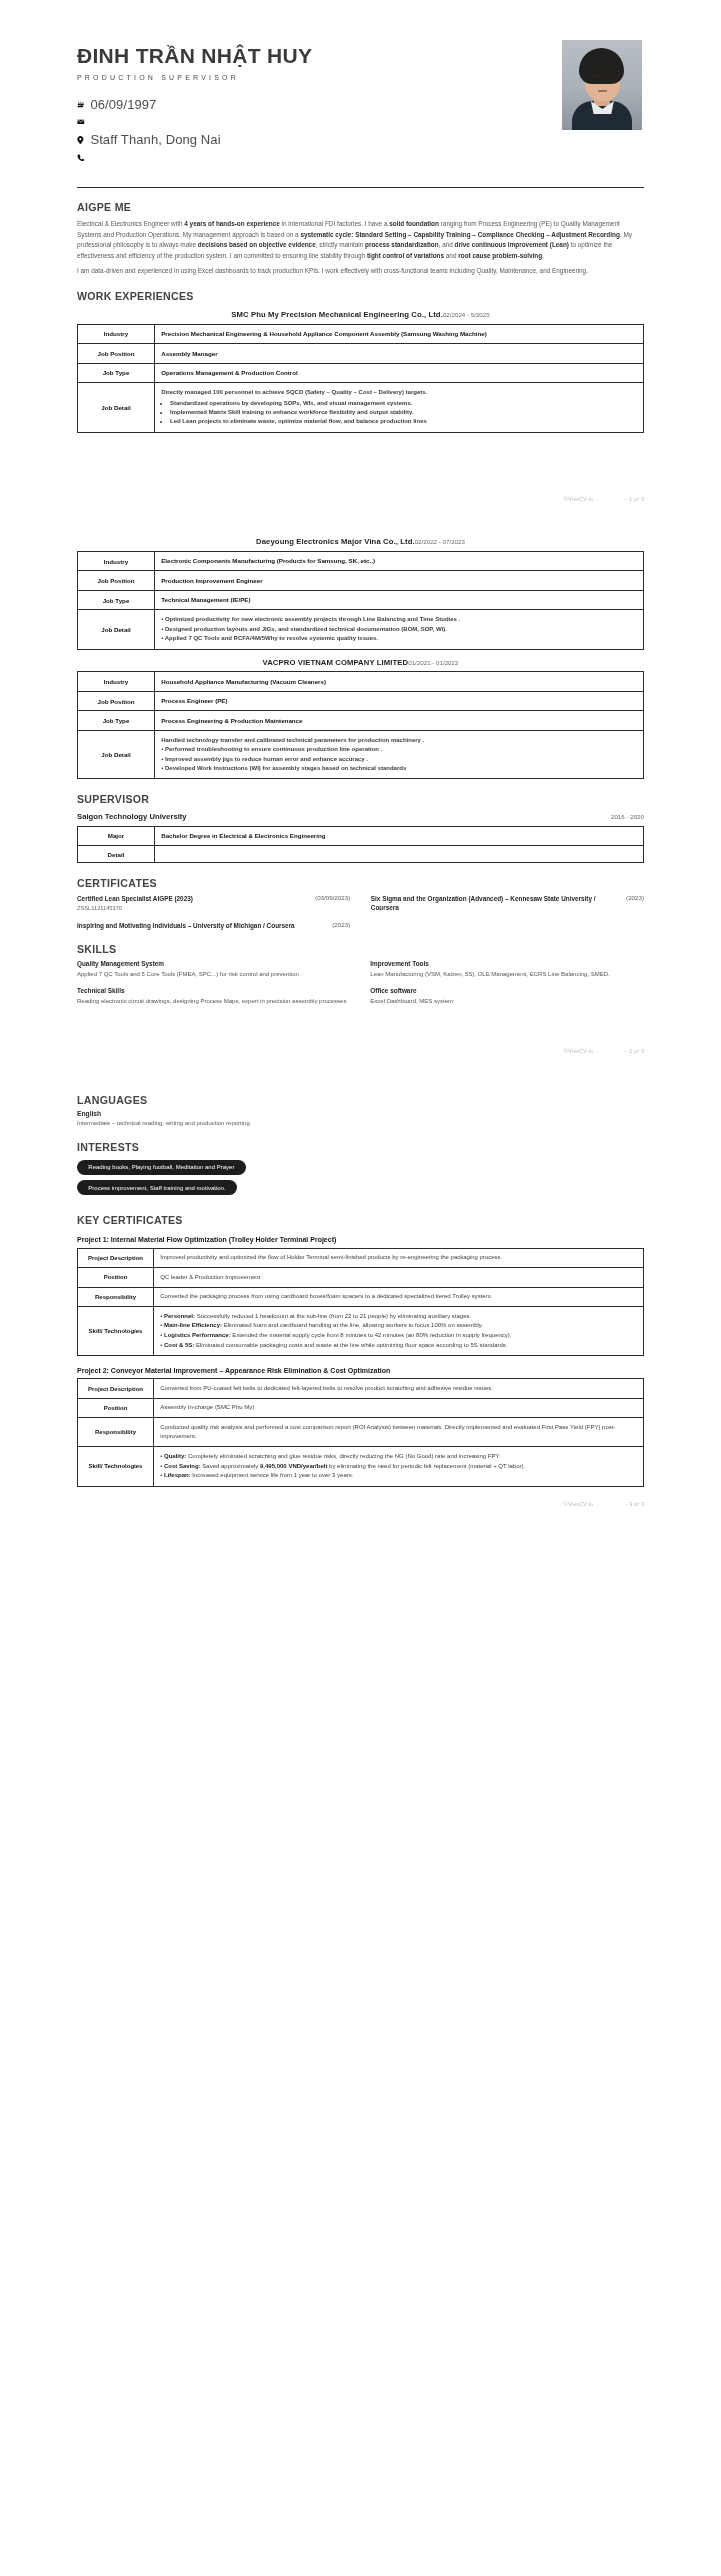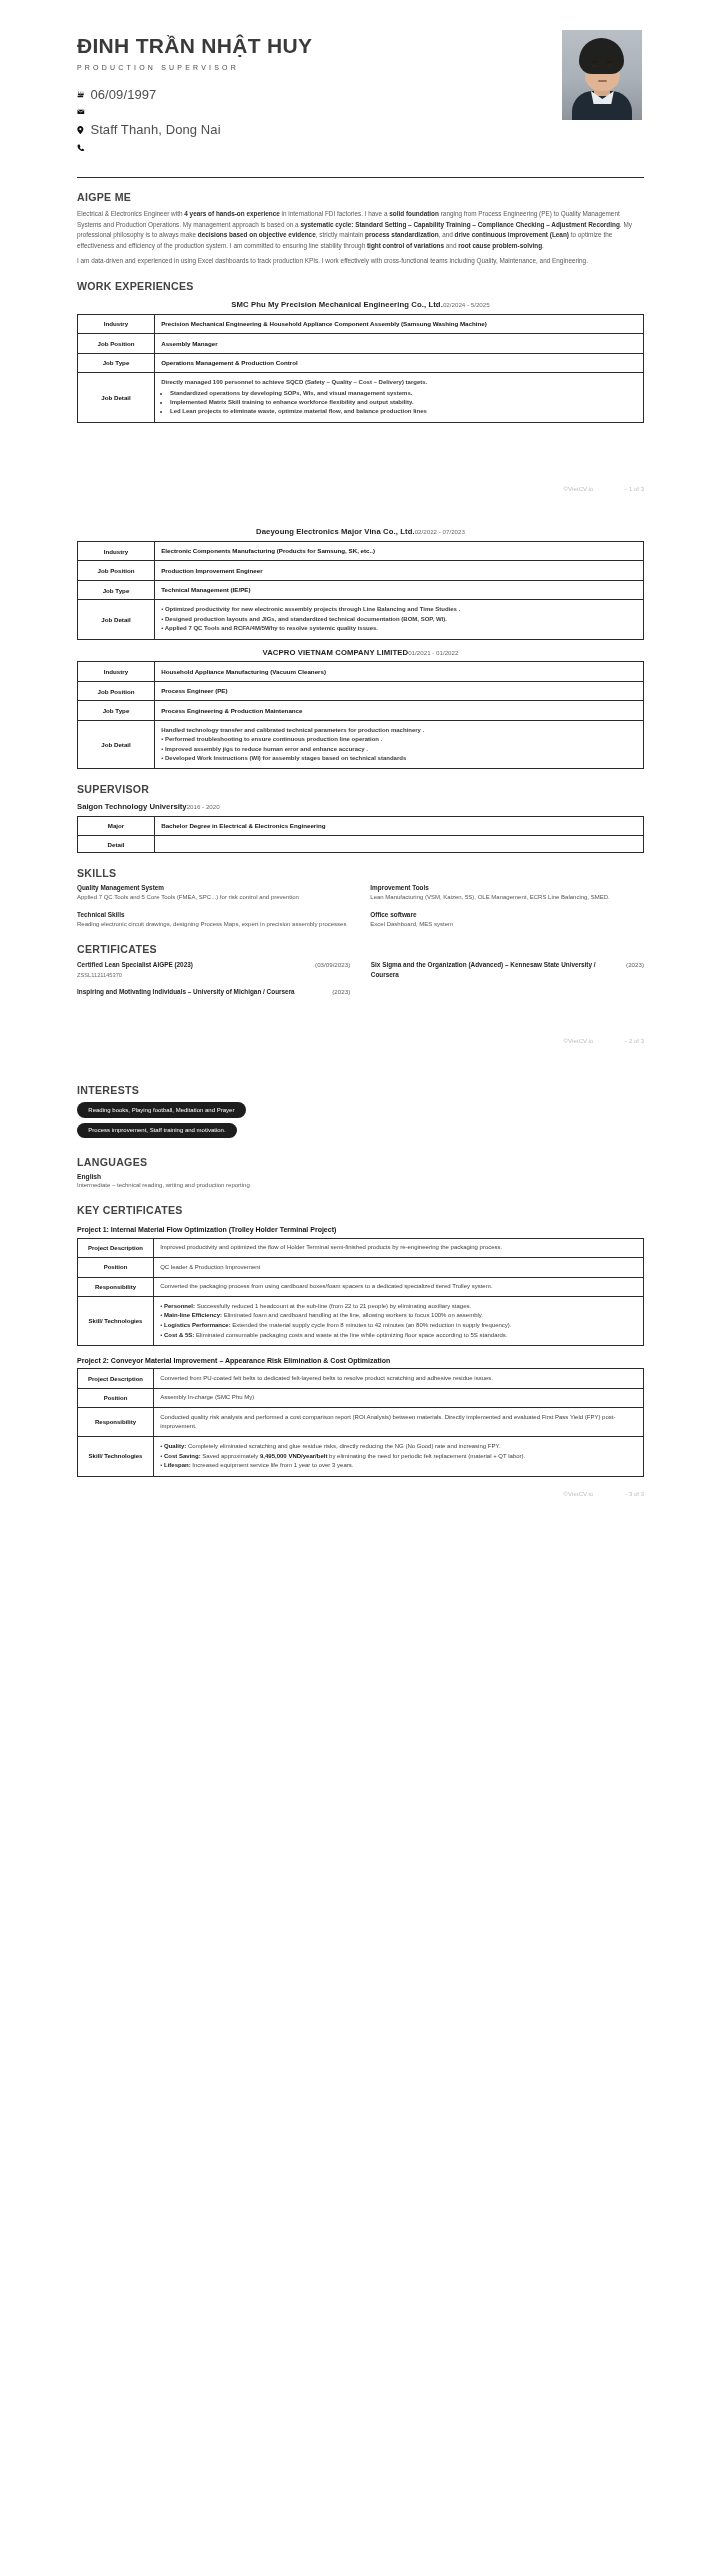--- a/index.html
+++ b/index.html
@@ -17,21 +17,21 @@
     width: 721px;
     padding: 0 77px;
     position: relative;
   }
 
   
   .header {
     display: flex;
     align-items: flex-start;
     justify-content: space-between;
-    padding-top: 30px;
+    padding-top: 40px;
   }
   .header-left { flex: 1 1 auto; padding-top: 4.1px; }
   .name {
     font-size: 21px;
     font-weight: 700;
     letter-spacing: 0.3px;
     color: #3a3a3a;
     line-height: 1.1;
     margin: 0;
   }
@@ -197,21 +197,21 @@
   }
   .det-lines p {
     font-size: 6px;
     color: #3d3d3d;
     line-height: 1.55;
     margin: 0;
   }
 
   
   .edu-head {
-    display:flex; align-items:baseline; justify-content: flex-start;
+    display:flex; align-items:baseline; justify-content: space-between;
     margin-top: 7.2px; margin-bottom: 4.6px;
   }
   .edu-school { font-size: 7.7px; font-weight: 700; color: #1e1e1e; }
   .edu-dates { font-size: 6.2px; color: #6a6a6a; }
 
   
   .skills-grid {
     display: grid;
     grid-template-columns: 1fr 1fr;
     column-gap: 19.6px;
@@ -493,42 +493,20 @@
       </tr>
       <tr>
         <td class="lbl">Detail</td>
         <td class="val"></td>
       </tr>
     </tbody>
       </table>
   </div>
 
   <div class="section">
-    <h2 class="sec-title tight">SKILLS</h2>
-    <div class="skills-grid">
-      <div>
-        <div class="skill-title">Quality Management System</div>
-        <div class="skill-desc">Applied 7 QC Tools and 5 Core Tools (FMEA, SPC...) for risk control and prevention</div>
-      </div>
-      <div>
-        <div class="skill-title">Improvement Tools</div>
-        <div class="skill-desc">Lean Manufacturing (VSM, Kaizen, 5S), OLE Management, ECRS Line Balancing, SMED.</div>
-      </div>
-      <div>
-        <div class="skill-title">Technical Skills</div>
-        <div class="skill-desc">Reading electronic circuit drawings, designing Process Maps, expert in precision assembly processes</div>
-      </div>
-      <div>
-        <div class="skill-title">Office software</div>
-        <div class="skill-desc">Excel Dashboard, MES system</div>
-      </div>
-    </div>
-  </div>
-
-  <div class="section">
     <h2 class="sec-title tight">CERTIFICATES</h2>
     <div class="cert-grid">
       <div>
         <div class="cert-row">
           <span class="cert-name">Certified Lean Specialist AIGPE (2023)</span>
           <span class="cert-date">(03/09/2023)</span>
         </div>
         <div class="cert-id">ZSSL1121145370</div>
       </div>
       <div>
@@ -540,39 +518,61 @@
       <div>
         <div class="cert-row">
           <span class="cert-name">Inspiring and Motivating Individuals – University of Michigan / Coursera</span>
           <span class="cert-date">(2023)</span>
         </div>
       </div>
       <div></div>
     </div>
   </div>
 
+  <div class="section">
+    <h2 class="sec-title tight">SKILLS</h2>
+    <div class="skills-grid">
+      <div>
+        <div class="skill-title">Quality Management System</div>
+        <div class="skill-desc">Applied 7 QC Tools and 5 Core Tools (FMEA, SPC...) for risk control and prevention</div>
+      </div>
+      <div>
+        <div class="skill-title">Improvement Tools</div>
+        <div class="skill-desc">Lean Manufacturing (VSM, Kaizen, 5S), OLE Management, ECRS Line Balancing, SMED.</div>
+      </div>
+      <div>
+        <div class="skill-title">Technical Skills</div>
+        <div class="skill-desc">Reading electronic circuit drawings, designing Process Maps, expert in precision assembly processes</div>
+      </div>
+      <div>
+        <div class="skill-title">Office software</div>
+        <div class="skill-desc">Excel Dashboard, MES system</div>
+      </div>
+    </div>
+  </div>
+
   <div class="pagebreak sm"></div>
   <div class="footer">
     <span class="wm">©VietCV.io</span>
     <span>- 2 of 3</span>
   </div>
   <div class="pagebreak sm"></div>
 
   <div class="section">
+    <h2 class="sec-title tight">LANGUAGES</h2>
+    <div class="lang-name">English</div>
+    <div class="lang-desc">Intermediate – technical reading, writing and production reporting</div>
+  </div>
+
+  <div class="section">
     <h2 class="sec-title tight">INTERESTS</h2>
     <div class="chips">
       <div><span class="chip">Reading books, Playing football, Meditation and Prayer</span></div>
       <div><span class="chip">Process improvement, Staff training and motivation.</span></div>
     </div>
-  </div>
-
-  <div class="section">
-    <h2 class="sec-title tight">LANGUAGES</h2>
-    <div class="lang-name">English</div>
-    <div class="lang-desc">Intermediate – technical reading, writing and production reporting</div>
   </div>
 
   <div class="section">
     <h2 class="sec-title tight">KEY CERTIFICATES</h2>
 
     <div class="proj-title">Project 1: Internal Material Flow Optimization (Trolley Holder Terminal Project)</div>
     <table class="ach">
       <tbody>
           <tr>
         <td class="lbl">Project Description</td>

